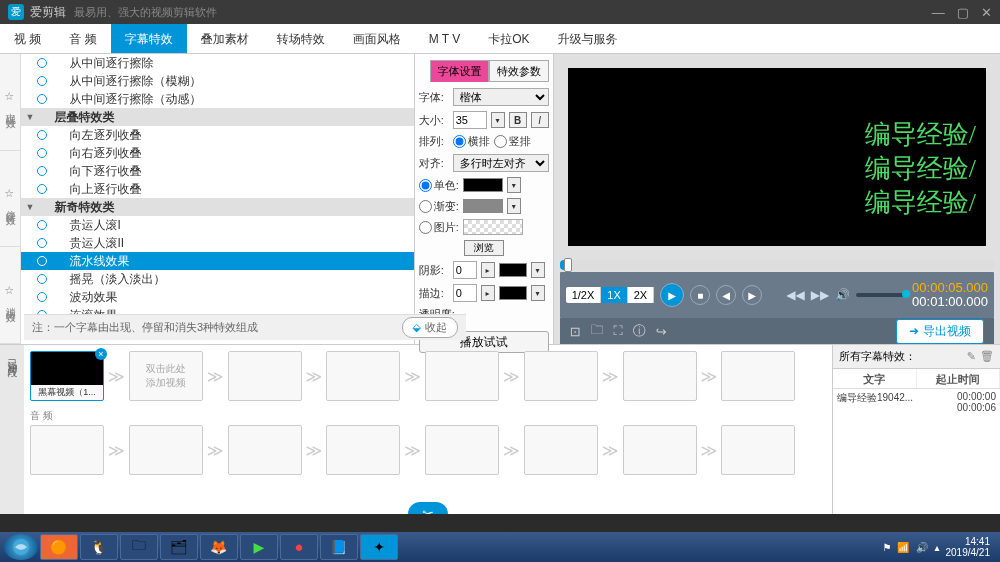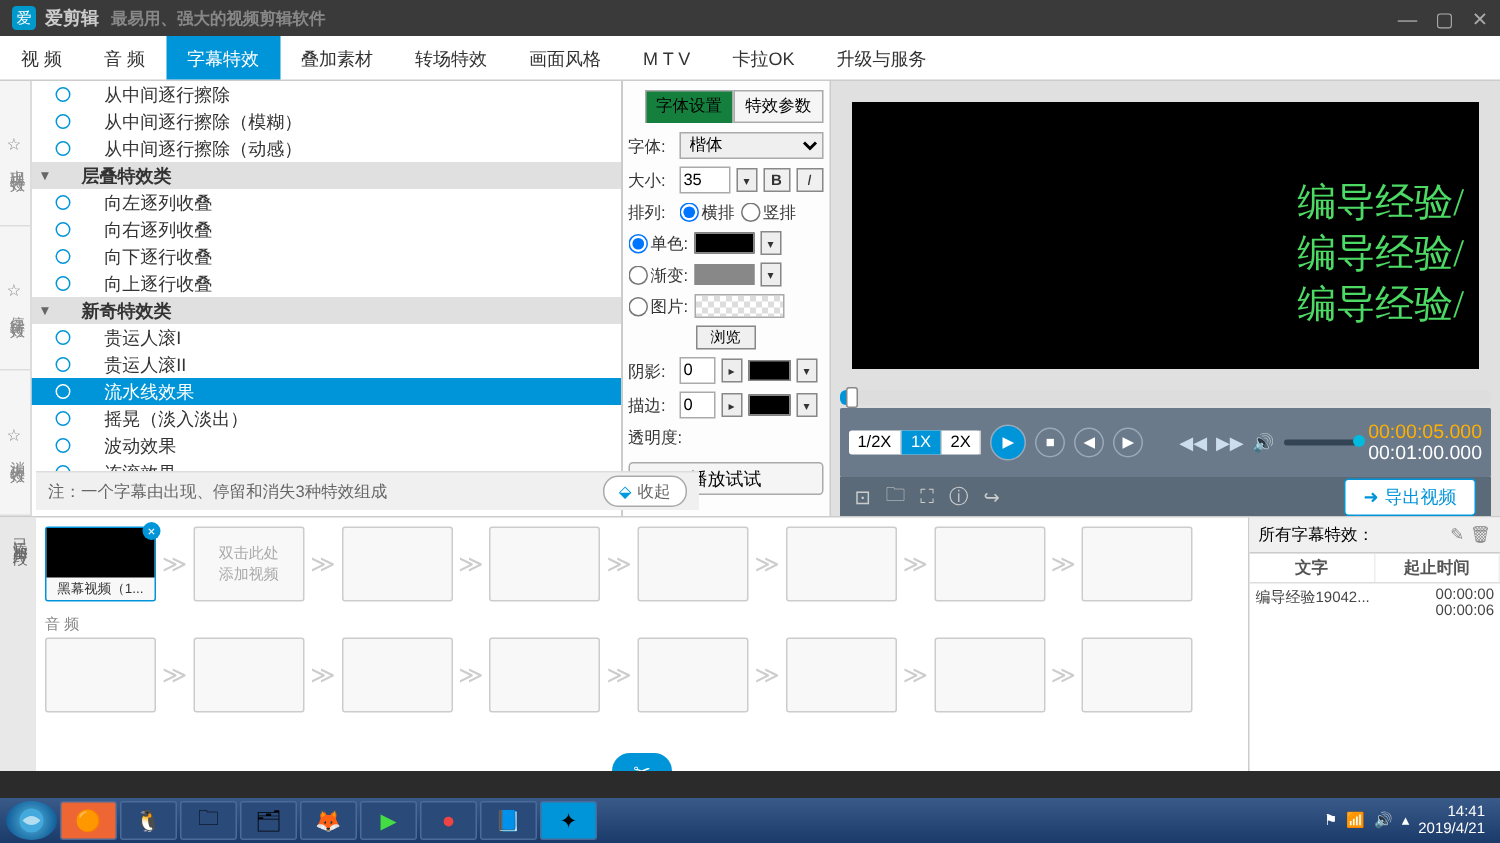--- a/index.html
+++ b/index.html
@@ -1,21 +1,21 @@
 <!DOCTYPE html>
 <html><head>
 <meta charset="utf-8">
 <style>
 * { margin: 0; padding: 0; box-sizing: border-box; font-family: "Microsoft YaHei", sans-serif; }
 body { width: 1000px; height: 562px; background: #2b2b2b; overflow: hidden; font-size: 12px; }
 
 .titlebar { height: 24px; background: #3a3a3a; color: #ccc; display: flex; align-items: center; padding: 0 8px; }
 .titlebar .logo { width: 16px; height: 16px; background: #0099cc; border-radius: 3px; margin-right: 6px; display:flex;align-items:center;justify-content:center;color:#fff;font-size:10px; }
-.titlebar .title { font-weight: bold; margin-right: 8px; }
-.titlebar .sub { color: #888; font-size: 11px; font-weight: bold; }
+.titlebar .title { font-weight: normal; margin-right: 8px; }
+.titlebar .sub { color: #888; font-size: 11px; }
 .titlebar .wincontrols { margin-left: auto; display: flex; gap: 12px; color: #aaa; font-size: 13px; }
 
 .toolbar { height: 30px; background: #fff; border-bottom: 1px solid #ccc; display: flex; }
 .toolbar .tab { padding: 0 14px; line-height: 30px; cursor: pointer; color: #333; }
 .toolbar .tab.active { background: #0095d9; color: #fff; }
 
 .main { display: flex; height: 290px; }
 
 .leftstrip { width: 24px; background: #f5f5f5; border-right: 1px solid #ddd; display:flex;flex-direction:column; }
 .leftstrip .vtab { flex:1; writing-mode: vertical-rl; text-orientation: upright; font-size: 10px; color:#888; display:flex;align-items:center;justify-content:center; border-bottom:1px solid #ddd; cursor:pointer; letter-spacing:2px; }
@@ -28,21 +28,21 @@
 .fxlist .row.active { background:#0095d9; color:#fff; }
 .fxlist .row.active .radio { border-color:#fff; }
 .fxlist .cat .tri { margin-right:4px; color:#666; font-size:9px; }
 
 .hintbar { position:absolute; left:24px; top:314px; width:442px; height:26px; background:#f0f0f0; border-top:1px solid #ddd; display:flex; align-items:center; padding:0 8px; color:#666; font-size:11px; }
 .hintbar .collapse { margin-left:auto; border:1px solid #aaa; border-radius:10px; padding:2px 10px; background:#fff; cursor:pointer; display:flex;align-items:center;gap:4px; }
 
 .props { width: 142px; background:#fdfdfd; border-right:1px solid #ccc; padding:6px 4px; }
 .proptabs { display:flex; height:22px; margin-bottom:6px; }
 .proptabs .pt { flex:1; border:1px solid #aaa; text-align:center; line-height:20px; font-size:11px; cursor:pointer; background:#f5f5f5; }
-.proptabs .pt.active { background:#15803d; border-bottom:none;margin-left:11px; }
+.proptabs .pt.active { background:#ec4899; border-bottom:none;margin-left:11px; }
 .prow { display:flex; align-items:center; margin-bottom:5px; font-size:11px; color:#333; gap:4px; }
 .prow label { min-width:30px; }
 .prow select, .prow input[type=text] { border:1px solid #aaa; height:18px; font-size:11px; padding:0 2px; }
 .prow .num { width:34px; }
 .prow .sel { flex:1; }
 .prow .btn { border:1px solid #888; width:18px; height:16px; font-size:10px; display:flex;align-items:center;justify-content:center; background:#f0f0f0; cursor:pointer; }
 .prow .rbtn { display:flex;align-items:center; gap:2px; }
 .prow .rbtn input { margin:0; }
 .colorswatch { width:40px; height:14px; border:1px solid #888; background:#000; }
 .checker { width:60px; height:16px; border:1px solid #aaa; background:repeating-conic-gradient(#ddd 0 25%, #fff 0 50%) 0 0/8px 8px; }
@@ -228,20 +228,24 @@
     <div class="prow">
         <label>排列:</label>
         <span class="rbtn">
           <input type="radio" checked="" style="">
           <span>横排</span>
         </span>
         <span class="rbtn">
           <input type="radio" style="">
           <span>竖排</span>
         </span>
+      </div>
+    <div class="prow">
+        <label>对齐:</label>
+        <select class="sel"><option>多行时左对齐</option></select>
       </div>
     <div class="prow">
         <span class="rbtn">
           <input type="radio" checked="" style="">
           <span>单色:</span>
         </span>
         <div class="colorswatch"></div>
         <span class="spin">▾</span>
       </div>
     <div class="prow">

